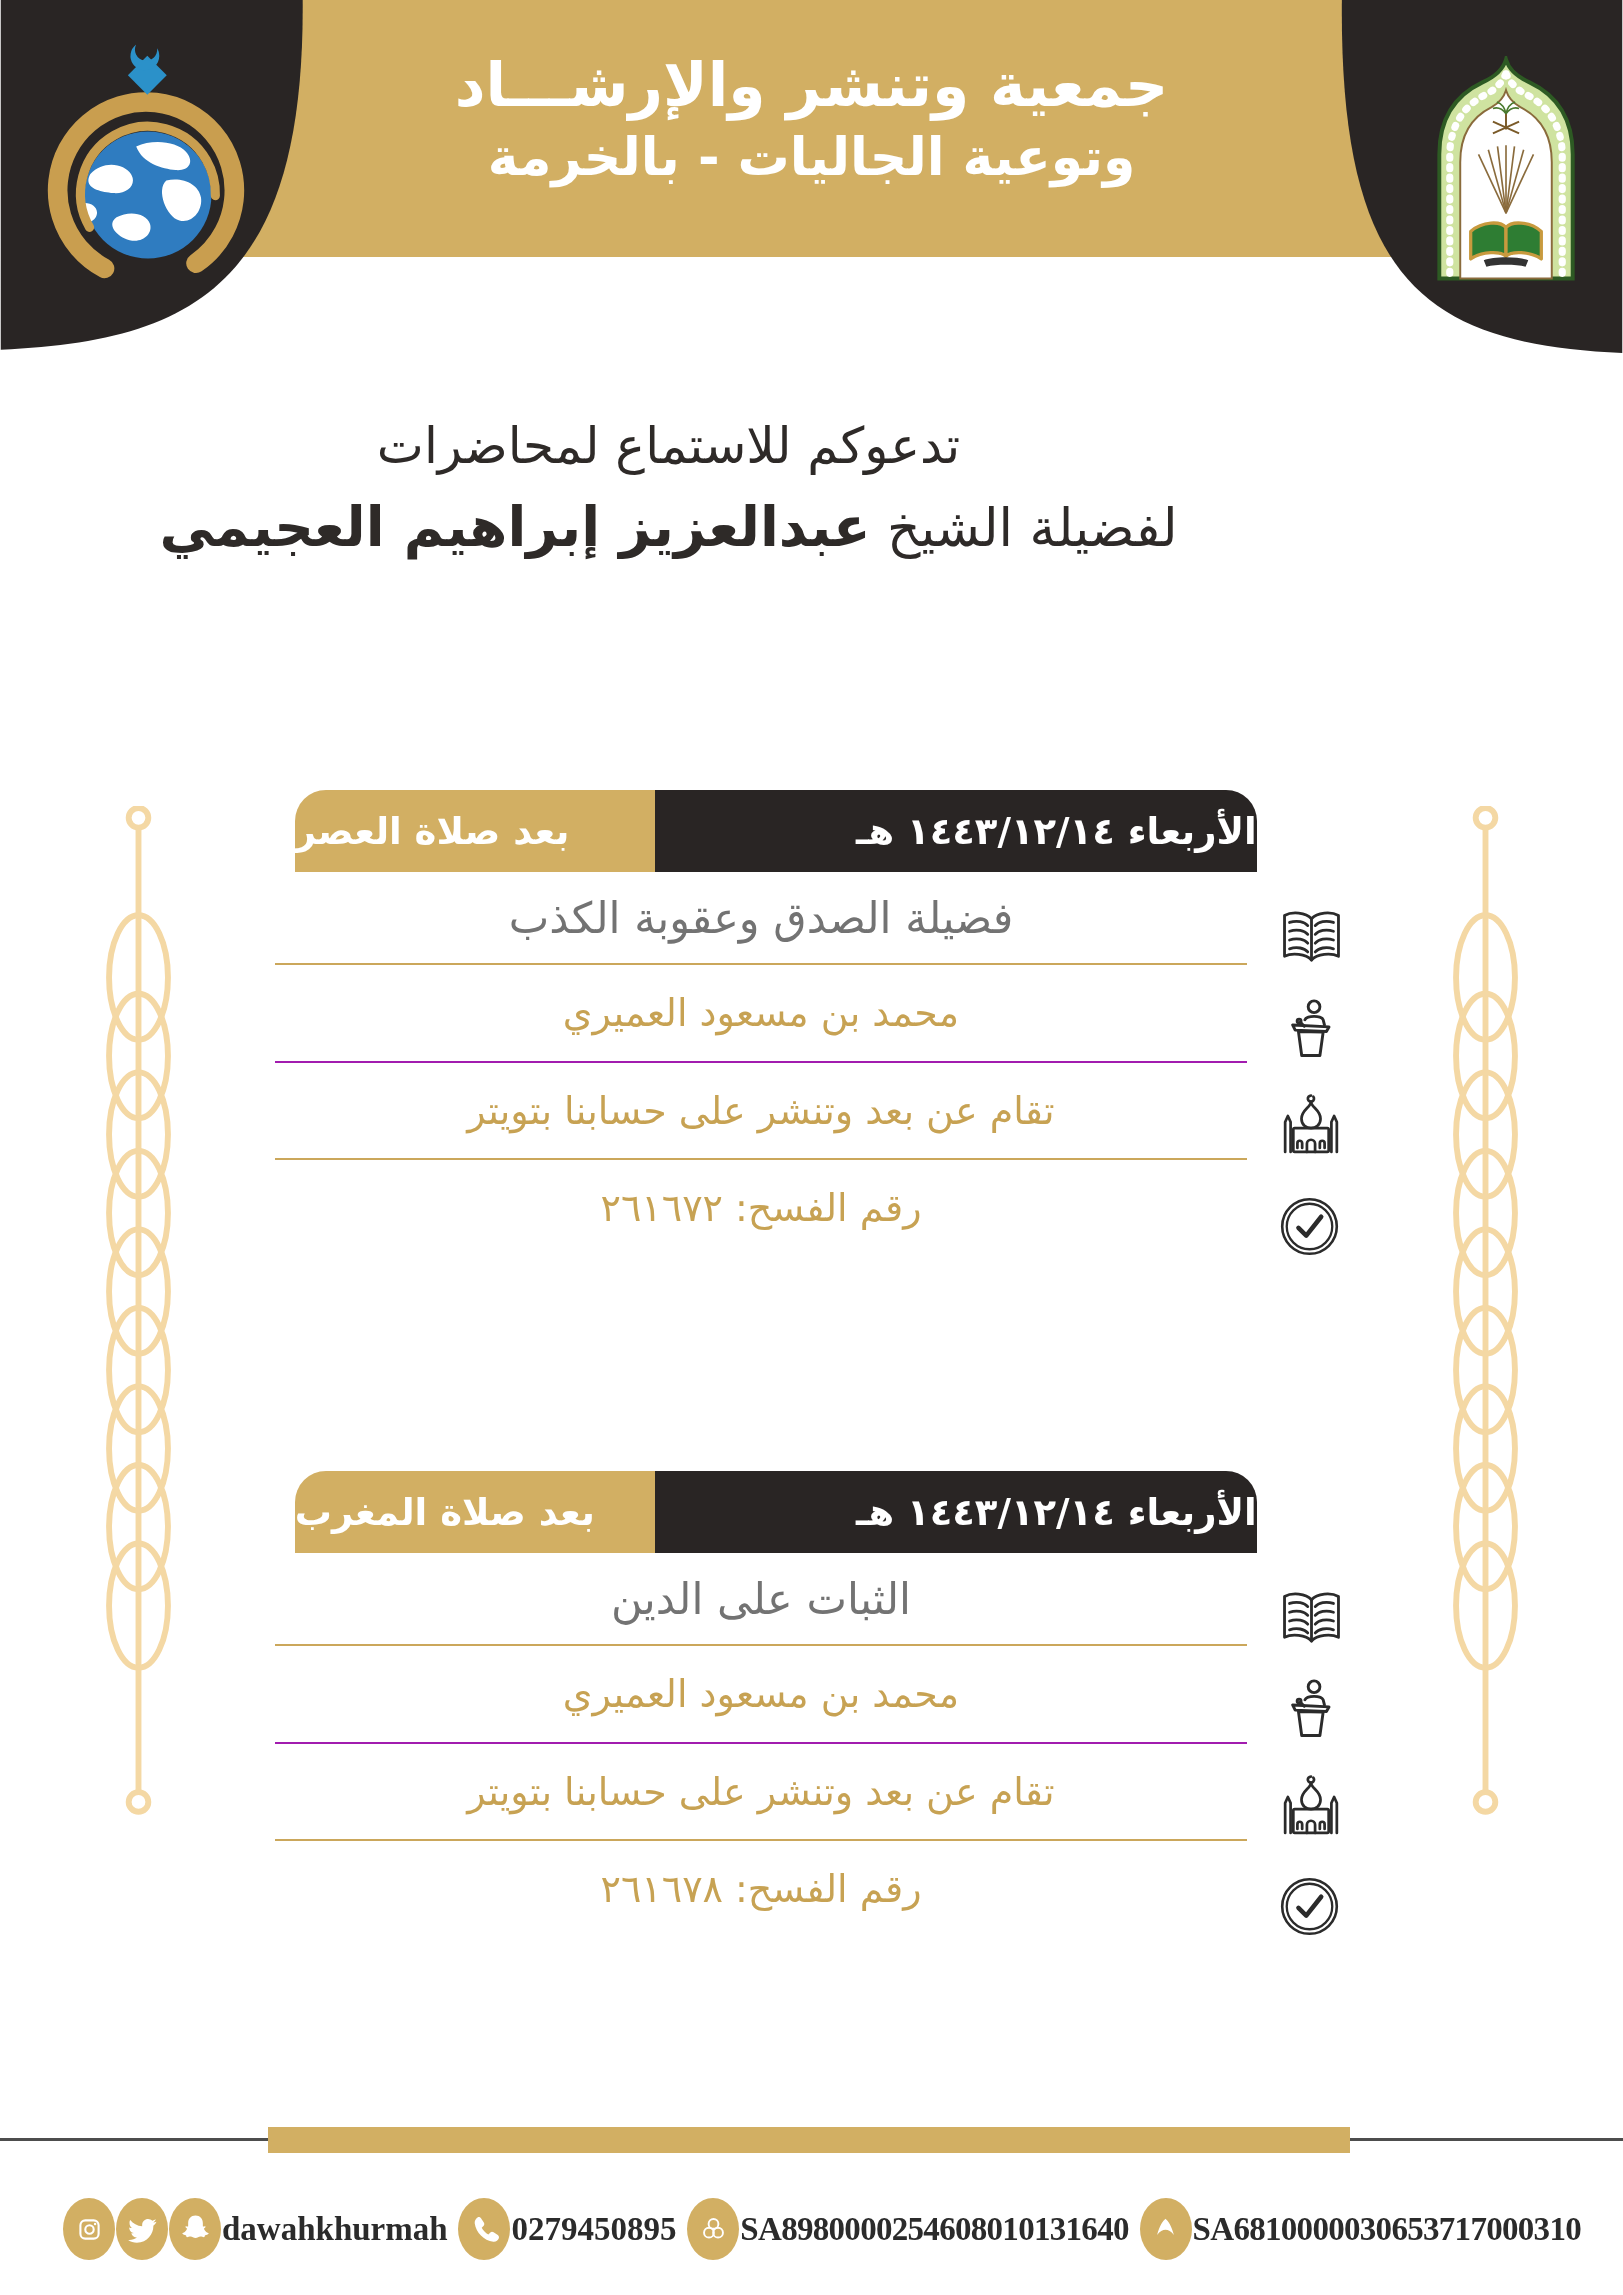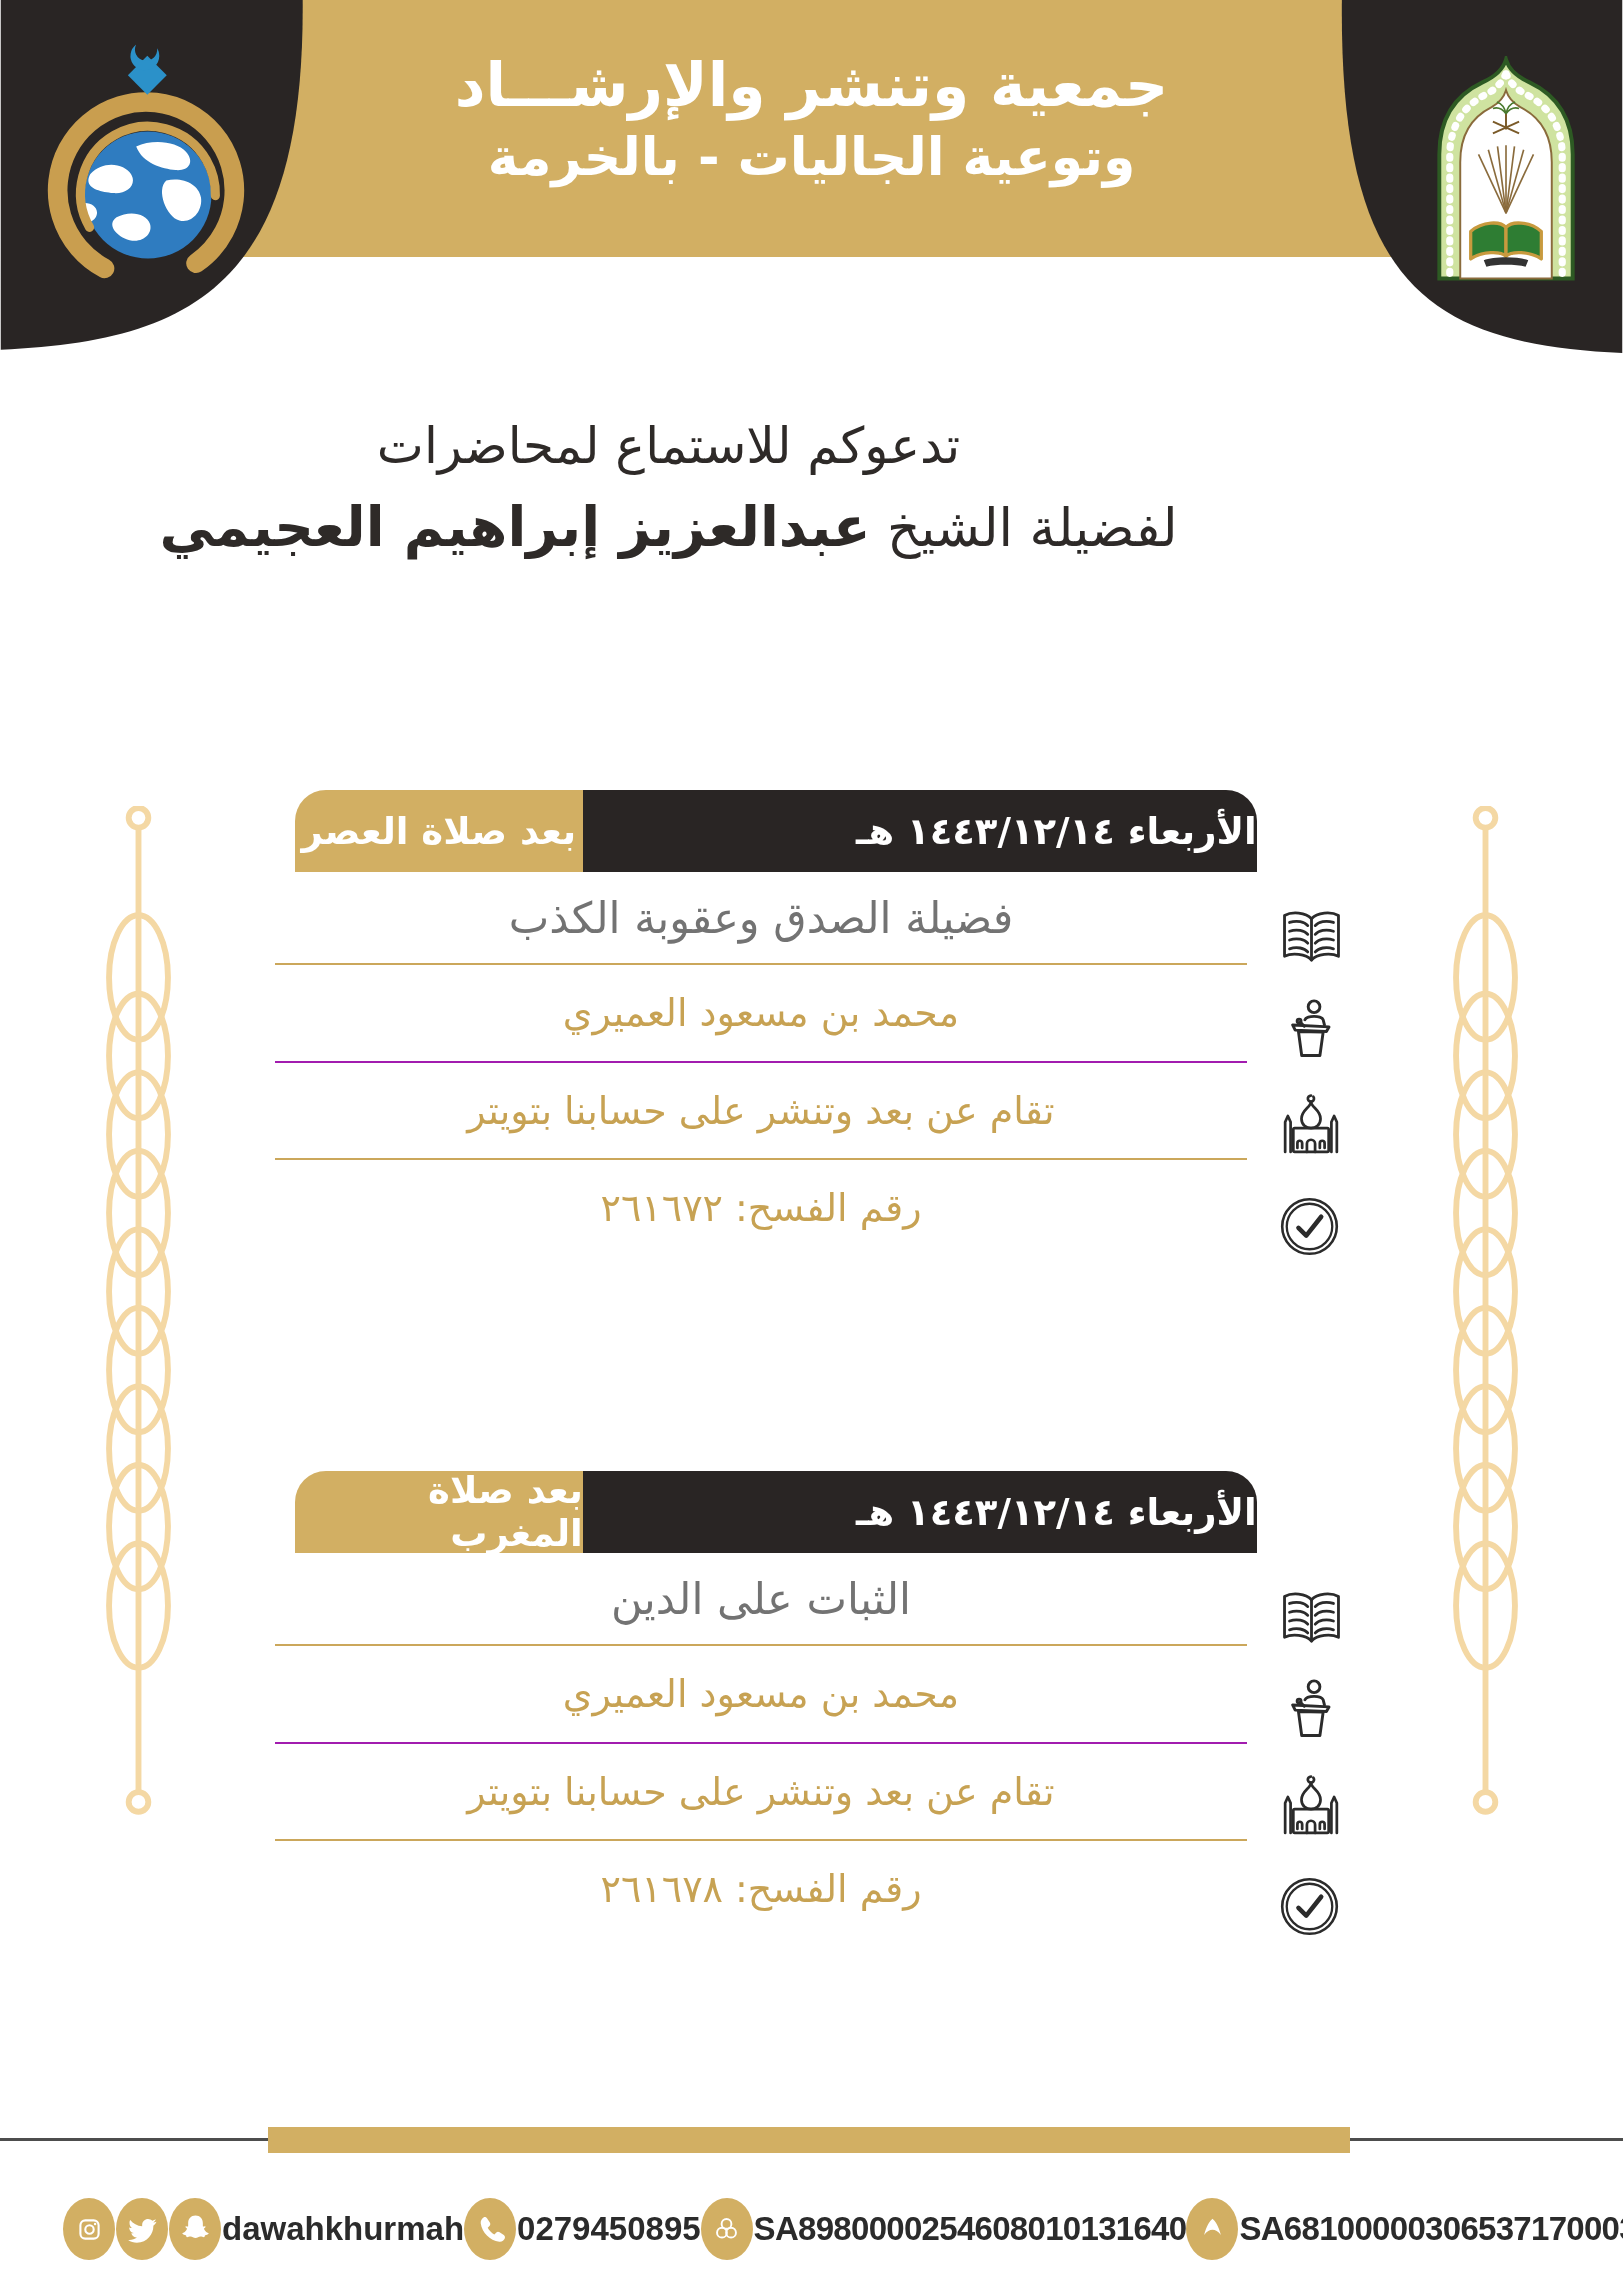--- a/index.html
+++ b/index.html
@@ -20,36 +20,36 @@
   .invitation .l1{font-size:50px;line-height:1.55;}
   .invitation .l2{font-size:52px;line-height:1.5;}
   .invitation .name{font-weight:bold;font-size:55px;}
   
   .ornament{position:absolute;top:806px;}
   .ornament.left{left:99px;} .ornament.right{left:1446px;}
   
   .card{position:absolute;left:275px;width:972px;direction:rtl;}
   .card.c1{top:790px;} .card.c2{top:1471px;}
   .card-header{position:relative;left:9.8px;width:962px;height:82px;display:flex;flex-direction:row;direction:ltr;}
-  .time-tab{width:288px;background:#D2AF63;border-radius:31px 0 0 0;display:flex;align-items:center;justify-content:center;}
+  .time-tab{width:360px;background:#D2AF63;border-radius:31px 0 0 0;display:flex;align-items:center;justify-content:flex-start;}
   .date-tab{flex:1;background:#292524;border-radius:0 31px 0 0;display:flex;align-items:center;justify-content:flex-end;}
   .time-tab span,.date-tab span{color:#fff;font-weight:bold;font-size:37px;direction:rtl;}
   .row{display:flex;align-items:center;justify-content:center;text-align:center;}
   .row.title{height:91px;color:#737373;font-weight:normal;font-size:43px;}
   .row.r2{height:96px;border-top:2px solid #CBA75B;color:#C7A253;font-size:38px;}
   .row.r3{height:95px;border-top:2px solid #a21caf;color:#C7A253;font-size:38px;}
   .row.r4{height:96px;border-top:2px solid #CBA75B;color:#C7A253;font-size:38px;}
   .icon-col svg{position:absolute;left:1277px;}
   
   .foot-line{position:absolute;left:0;top:2138px;width:1623px;height:2.6px;background:#4D4D4D;}
   .foot-bar{position:absolute;left:268px;top:2127px;width:1082px;height:26px;background:#D2AF63;}
   .footer-row{position:absolute;left:63px;top:2193px;width:1518px;height:72px;display:flex;direction:ltr;
               align-items:center;justify-content:space-between;color:#2B2B2B;
               font-family:"Liberation Sans","DejaVu Sans",sans-serif;font-weight:bold;font-size:33px;}
-  .fgroup{display:flex;align-items:center;gap:1px;}
+  .fgroup{display:flex;align-items:center;gap:1px;font-family:Liberation Serif, serif;}
   .oval{width:52px;height:62px;border-radius:50%;background:#D2AF63;display:flex;align-items:center;justify-content:center;flex:0 0 auto;}
   .oval svg{width:35px;height:35px;}
   .iban{letter-spacing:-0.7px;}
 </style>
 </head>
 <body>
 
 <div class="page">
 
   <div class="gold-band"></div>

